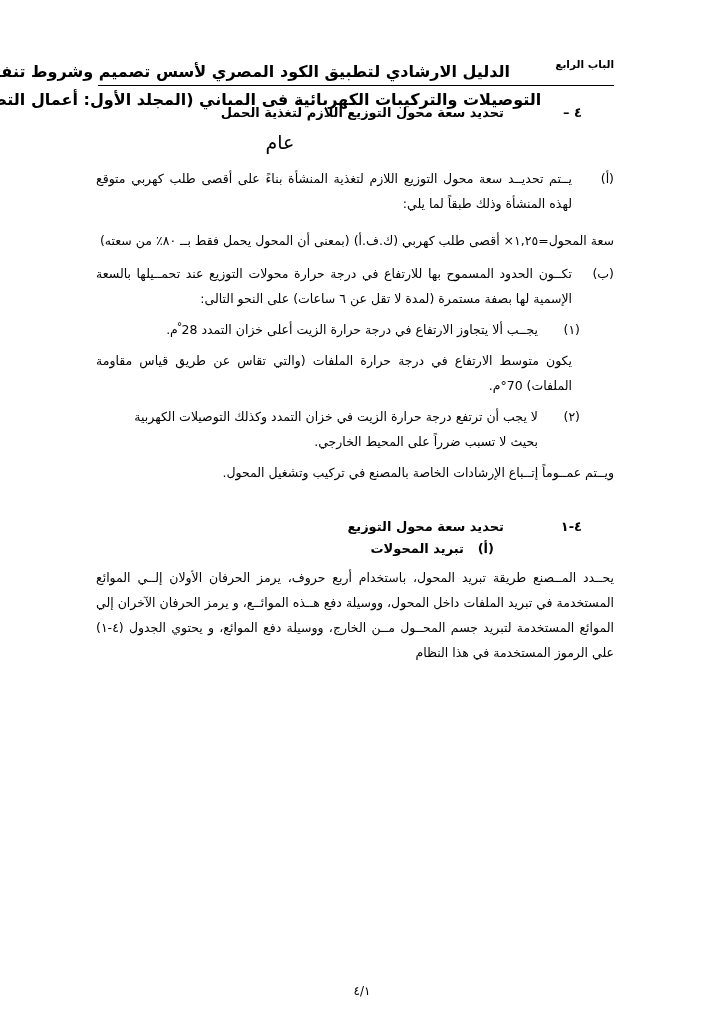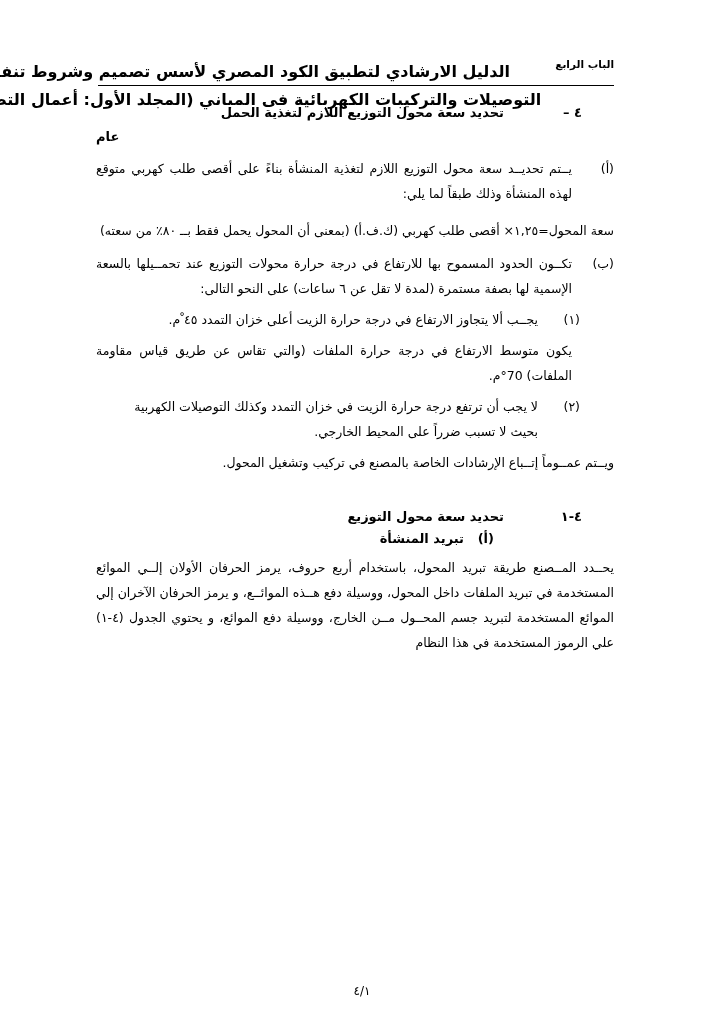--- a/index.html
+++ b/index.html
@@ -97,24 +97,24 @@
     box-sizing: border-box;
   }
 
   .section-heading .sh-text {
     flex: 1 1 auto;
     text-align: right;
     padding-right: 46px;
   }
 
   .subheading {
-    font-weight: bold;
-    font-size: 13px;
+    font-weight: normal;
+    font-size: 19px;
     line-height: 1.6;
-    text-align: left;
+    text-align: center;
     padding-right: 150px;
     margin-top: 4px;
   }
 
   
   .lbl-par {
     display: flex;
     flex-direction: row;
     align-items: flex-start;
     font-size: 12.5px;
@@ -230,42 +230,42 @@
 
     <div class="formula-par">سعة المحول=١,٢٥× أقصى طلب كهربي (ك.ف.أ) (بمعنى أن المحول يحمل فقط بــ ٨٠٪ من سعته)</div>
 
     <div class="lbl-par">
       <div class="marker">(ب)</div>
       <div class="par-body">تكــون الحدود المسموح بها للارتفاع في درجة حرارة محولات التوزيع عند تحمــيلها بالسعة الإسمية لها بصفة مستمرة (لمدة لا تقل عن ٦ ساعات) على النحو التالى:</div>
     </div>
 
     <div class="num-item">
       <div class="marker">(١)</div>
-      <div class="par-body">يجــب ألا يتجاوز الارتفاع في درجة حرارة الزيت أعلى خزان التمدد ٤٥ ْم.</div>
+      <div class="par-body">يجــب ألا يتجاوز الارتفاع في درجة حرارة الزيت أعلى خزان التمدد 28 ْم.</div>
     </div>
 
     <div class="plain-par indent">يكون متوسط الارتفاع في درجة حرارة الملفات (والتي تقاس عن طريق قياس مقاومة الملفات) 70°م.</div>
 
     <div class="num-item nj">
       <div class="marker">(٢)</div>
       <div class="par-body">لا يجب أن ترتفع درجة حرارة الزيت في خزان التمدد وكذلك التوصيلات الكهربية بحيث لا تسبب ضرراً على المحيط الخارجي.</div>
     </div>
 
     <div class="plain-par">ويــتم عمــوماً إتــباع الإرشادات الخاصة بالمصنع في تركيب وتشغيل المحول.</div>
 
     <div class="gap-lg"></div>
 
     <div class="section-heading">
       <div class="sh-num">٤-١</div>
       <div class="sh-text">تحديد سعة محول التوزيع</div>
     </div>
 
     <div class="section-heading">
       <div class="sh-num" style="width:150px;padding-right:120px;">(أ)</div>
-      <div class="sh-text" style="padding-right:0;">تبريد المنشأة</div>
+      <div class="sh-text" style="padding-right:0;">تبريد المحولات</div>
     </div>
 
     <div class="plain-par">يحــدد المــصنع طريقة تبريد المحول، باستخدام أربع حروف، يرمز الحرفان الأولان إلــي الموائع المستخدمة في تبريد الملفات داخل المحول، ووسيلة دفع هــذه الموائــع، و يرمز الحرفان الآخران إلي الموائع المستخدمة لتبريد جسم المحــول مــن الخارج، ووسيلة دفع الموائع، و يحتوي الجدول (٤-١) علي الرموز المستخدمة في هذا النظام</div>
 
   </div>
 
   <div class="page-footer">
     <span>٤/١</span>
   </div>
 

